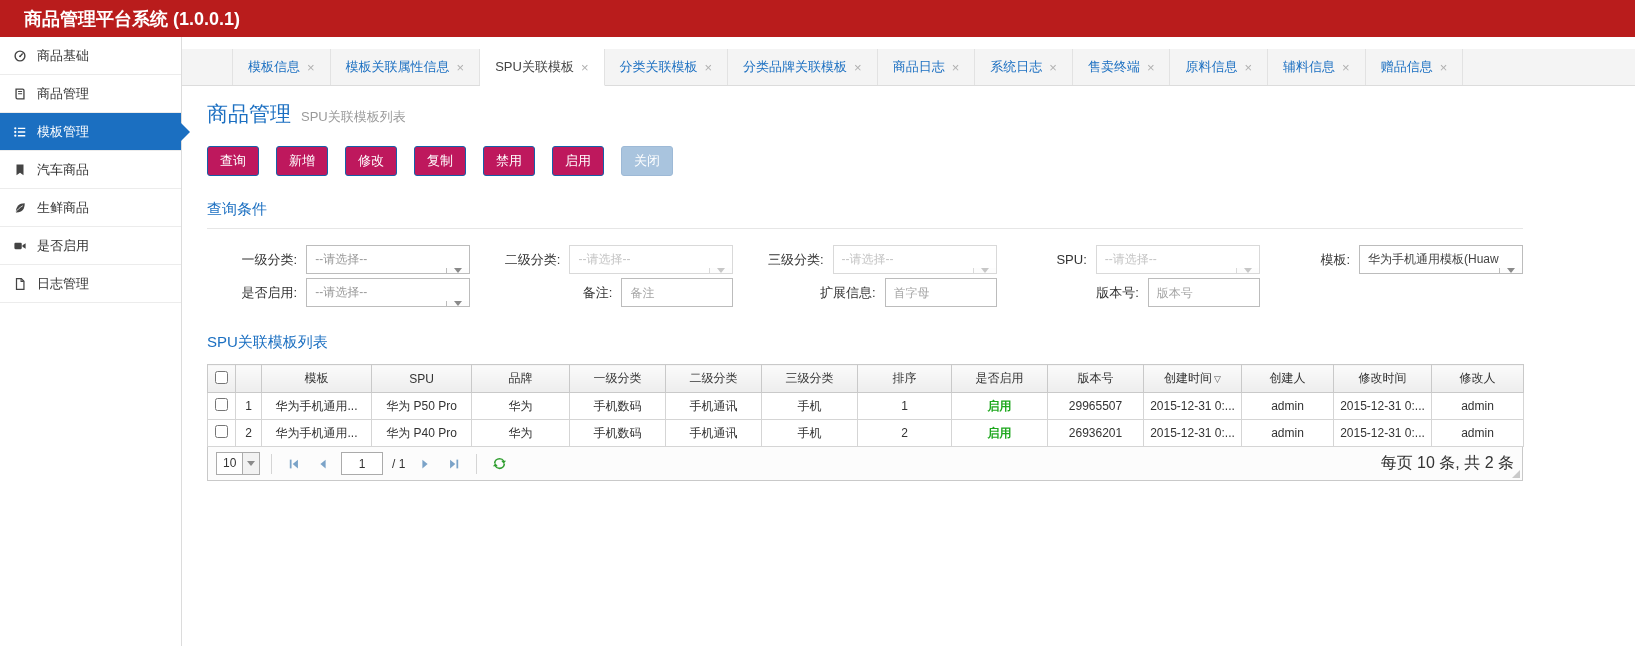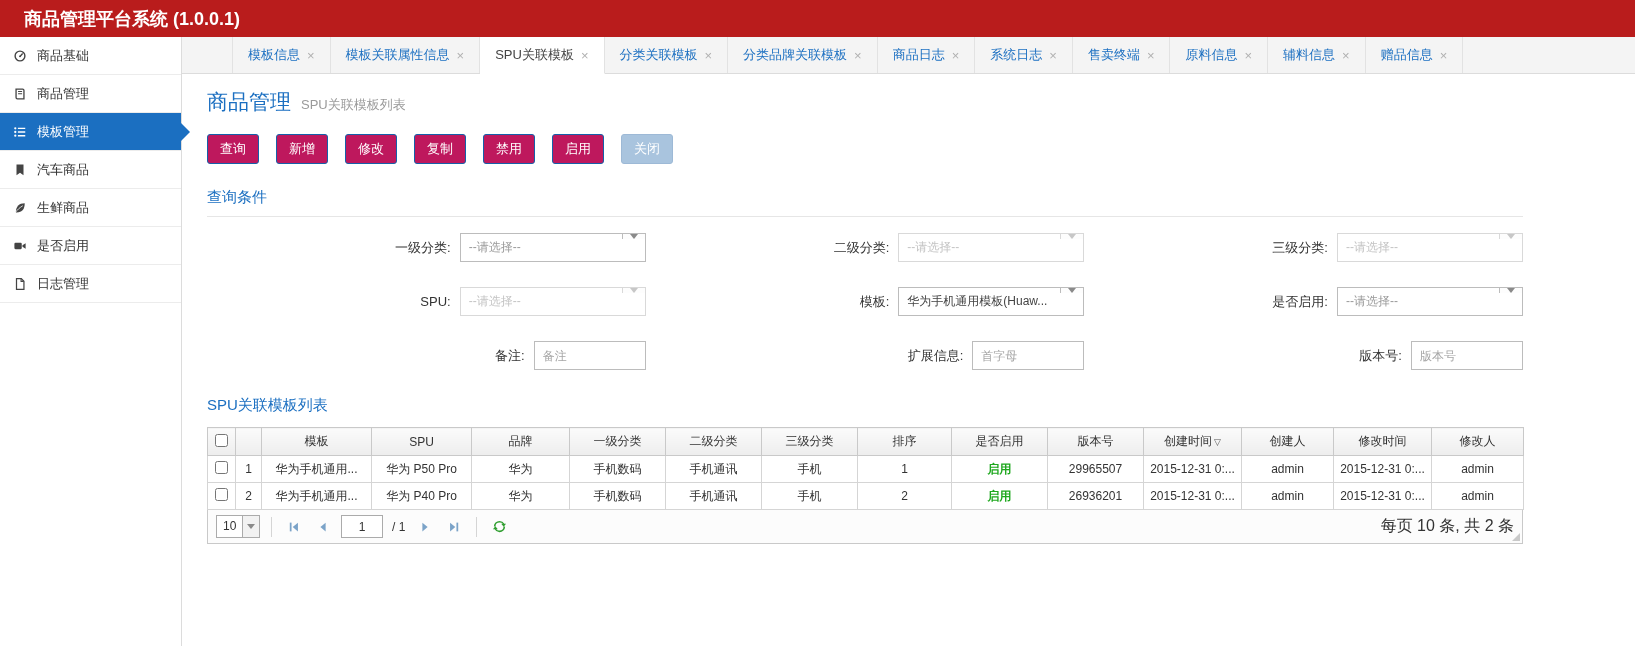--- a/index.html
+++ b/index.html
@@ -16,21 +16,21 @@
   .sidebar { width: 182px; border-right: 1px solid #dcdcdc; background: #fff; position: relative; z-index: 2; }
   .side-row { height: 38px; display: flex; align-items: center; gap: 9px; padding: 0 12px;
               border-bottom: 1px solid #ececec; font-size: 13px; color: #333; cursor: pointer; position: relative; }
   .side-row .sicon { width: 16px; display: flex; justify-content: center; align-items: center; color: #444; }
   .side-row.active { background: #1b6fc1; color: #fff; }
   .side-row.active .sicon { color: #fff; }
   .side-row.active::after { content: ""; position: absolute; right: -9px; top: 50%; margin-top: -9px;
     border-top: 9px solid transparent; border-bottom: 9px solid transparent; border-left: 9px solid #1b6fc1; }
   .logout { color: #333; text-decoration: none; margin-left: 4px; cursor: pointer; }
   
-  .main { flex: 1; display: flex; flex-direction: column; background: #fff; min-width: 0; }
+  .main { flex: 1; display: flex; flex-direction: column; background: #fff; min-width: 0; margin-top: 12px; }
   .tabbar { height: 37px; background: #f4f4f4; border-bottom: 1px solid #dcdcdc; display: flex;
             align-items: stretch; padding-left: 50px; }
   .tab { display: flex; align-items: center; gap: 7px; padding: 0 15px; font-size: 13px; color: #1b6fc1;
          border-right: 1px solid #e2e2e2; cursor: pointer; white-space: nowrap; }
   .tab:first-child { border-left: 1px solid #e2e2e2; }
   .tab-close { color: #b0b0b0; font-size: 13px; }
   .tab.active { background: #fff; color: #444; margin-bottom: -1px; border-bottom: 1px solid #fff; }
   .content { padding: 14px 0 0 25px; flex: 1; }
   .page-head { display: flex; align-items: baseline; gap: 10px; }
   .page-title { font-size: 21px; color: #1b6fc1; }
@@ -38,25 +38,25 @@
   
   .toolbar { margin-top: 18px; display: flex; gap: 17px; }
   .btn { min-width: 46px; height: 30px; padding: 0 12px; background: #be185d; color: #fff;
          border: 1px solid #1560a9; border-radius: 3px; font-size: 13px; cursor: pointer; font-family: inherit; }
   .btn.disabled { background: #a9c4de; border-color: #9db9d6; cursor: default; }
   
   .section-title { margin-top: 24px; font-size: 15px; color: #1b6fc1; padding-bottom: 9px;
                    border-bottom: 1px solid #e6e6e6; width: 1316px; }
   .section-title2 { margin-top: 26px; margin-bottom: 12px; font-size: 15px; color: #1b6fc1; width: 1316px; }
   
-  .form-grid { margin-top: 16px; width: 1316px; display: grid; grid-template-columns: 1fr 1fr 1fr; row-gap: 25px; }
+  .form-grid { margin-top: 16px; width: 1316px; display: grid; grid-template-columns: 1fr 1fr 1fr 1fr 1fr; row-gap: 4px; }
   .field { display: flex; align-items: center; }
   .flabel { flex: 1; text-align: right; padding-right: 9px; font-size: 13px; color: #333; }
-  .select { width: 186px; height: 29px; border: 1px solid #bcbcbc; background: #fff; display: flex;
-            align-items: flex-start; cursor: pointer; }
+  .select { width: 164px; height: 29px; border: 1px solid #bcbcbc; background: #fff; display: flex;
+            align-items: flex-end; cursor: pointer; }
   .sel-text { flex: 1; padding: 0 8px; line-height: 27px; font-size: 12px; color: #444;
               white-space: nowrap; overflow: hidden; }
   .sel-text.placeholder { color: #9a9a9a; }
   .sel-btn { width: 23px; border-left: 1px solid #bcbcbc; display: flex; align-items: center;
              justify-content: center; background: #fdfdfd; }
   .caret { width: 0; height: 0; border-left: 4px solid transparent; border-right: 4px solid transparent;
            border-top: 5px solid #8a8a8a; }
   .select.disabled { border-color: #d9d9d9; cursor: default; }
   .select.disabled .sel-text { color: #c4c4c4; }
   .select.disabled .sel-btn { border-left-color: #d9d9d9; }

